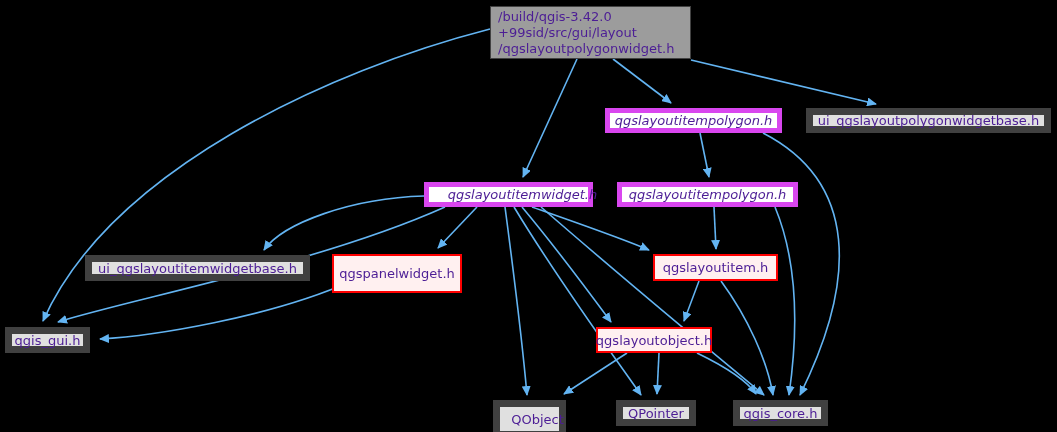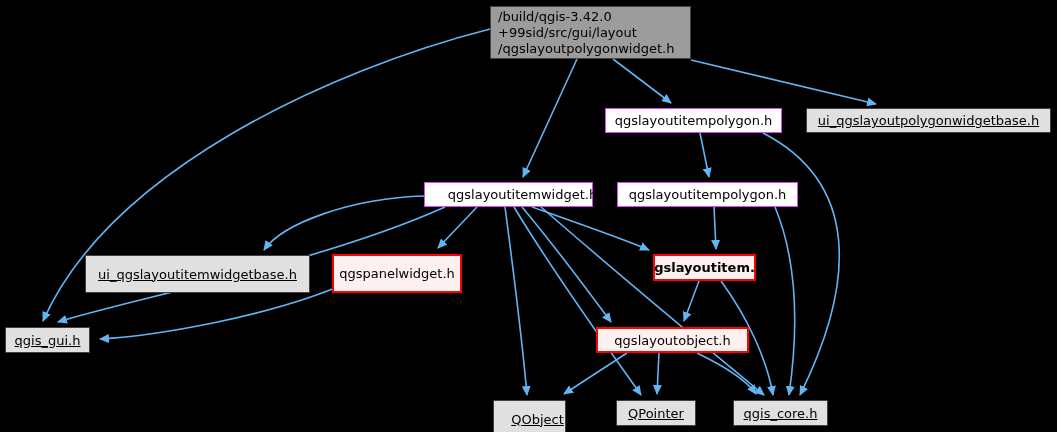--- a/index.html
+++ b/index.html
@@ -8,41 +8,41 @@
     width:1057px;height:432px;
     background:#000;
     font-family:"DejaVu Sans", sans-serif;
     overflow:hidden;
   }
   #edges{position:absolute;left:0;top:0;width:1057px;height:432px;}
   .node{
     position:absolute;
     box-sizing:border-box;
     display:flex;align-items:center;justify-content:center;
-    font-size:13px;color:#000000;
+    font-size:13px;color:#4c1d95;
     white-space:pre-line;
     cursor:pointer;
     z-index:2;
   }
   .node-current{
     background:#9c9c9c;
     border:1px solid #424242;
     justify-content:flex-start;
     text-align:left;
     padding-left:7px;
     line-height:16px;
   }
   .node-normal{
     background:#ffffff;
-    border:1px solid #d946ef;
+    border:5px solid #d946ef;
+    font-style:italic;
   }
   .node-leaf{
     background:#e0e0e0;
-    border:1px solid #404040;
-    text-decoration:underline;
+    border:7px solid #404040;
   }
   .node-truncated{
     background:#fff0f0;
     border:2px solid #fe0000;
   }
   .edge{fill:none;stroke:#63b4f2;stroke-width:1.6px;}
 </style>
 </head>
 <body>
 
@@ -93,37 +93,37 @@
   </div>
 
   <div class="node node-normal" style="left:424px;top:182px;width:169px;height:25px;padding-left:28px;">
     <span>qgslayoutitemwidget.h</span>
   </div>
 
   <div class="node node-normal" style="left:617px;top:182px;width:181px;height:25px;">
     <span>qgslayoutitempolygon.h</span>
   </div>
 
-  <div class="node node-leaf" style="left:85px;top:255px;width:225px;height:38px;">
+  <div class="node node-leaf" style="left:85px;top:255px;width:225px;height:26px;">
     <span>ui_qgslayoutitemwidgetbase.h</span>
   </div>
 
   <div class="node node-truncated" style="left:332px;top:254px;width:130px;height:39px;">
     <span>qgspanelwidget.h</span>
   </div>
 
-  <div class="node node-truncated" style="left:653px;top:254px;width:103px;height:27px;font-weight:bold;">
+  <div class="node node-truncated" style="left:653px;top:254px;width:125px;height:27px;">
     <span>qgslayoutitem.h</span>
   </div>
 
   <div class="node node-leaf" style="left:5px;top:327px;width:85px;height:26px;text-align:center;">
     <span>qgis_gui.h</span>
   </div>
 
-  <div class="node node-truncated" style="left:596px;top:327px;width:153px;height:26px;">
+  <div class="node node-truncated" style="left:596px;top:327px;width:116px;height:26px;">
     <span>qgslayoutobject.h</span>
   </div>
 
   <div class="node node-leaf" style="left:493px;top:400px;width:73px;height:38px;padding-left:16px;">
     <span>QObject</span>
   </div>
 
   <div class="node node-leaf" style="left:616px;top:400px;width:80px;height:26px;">
     <span>QPointer</span>
   </div>

